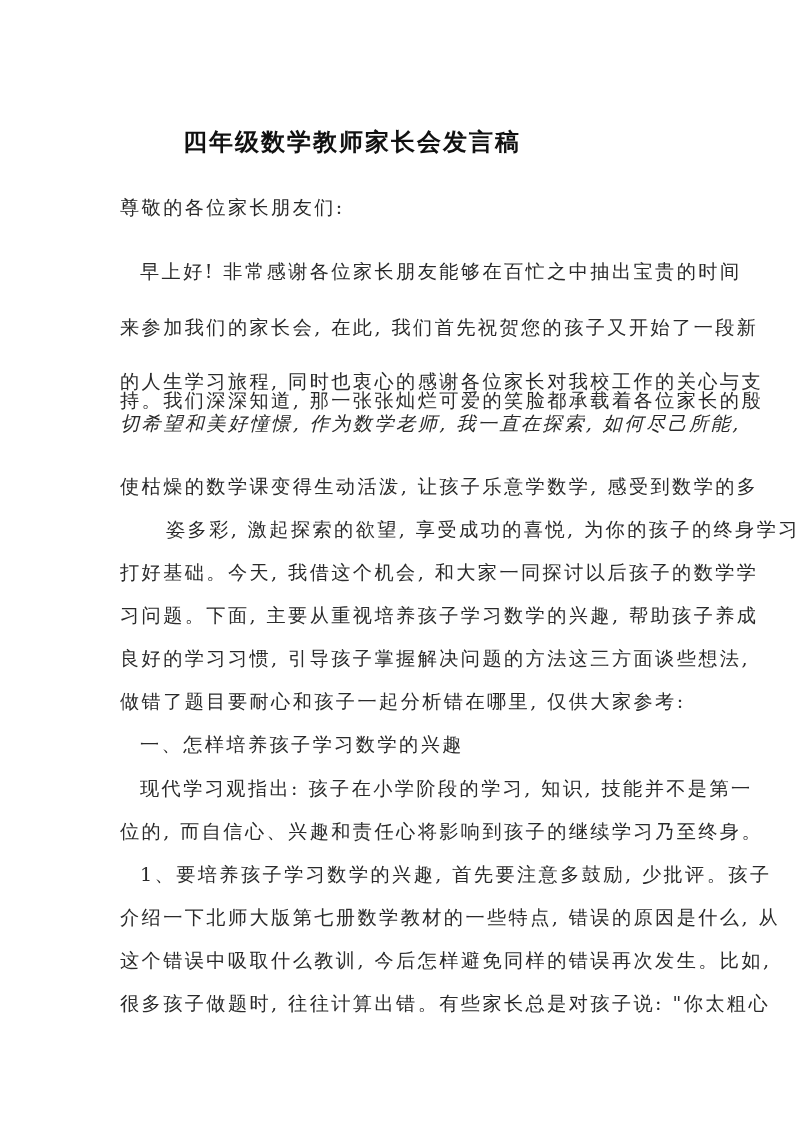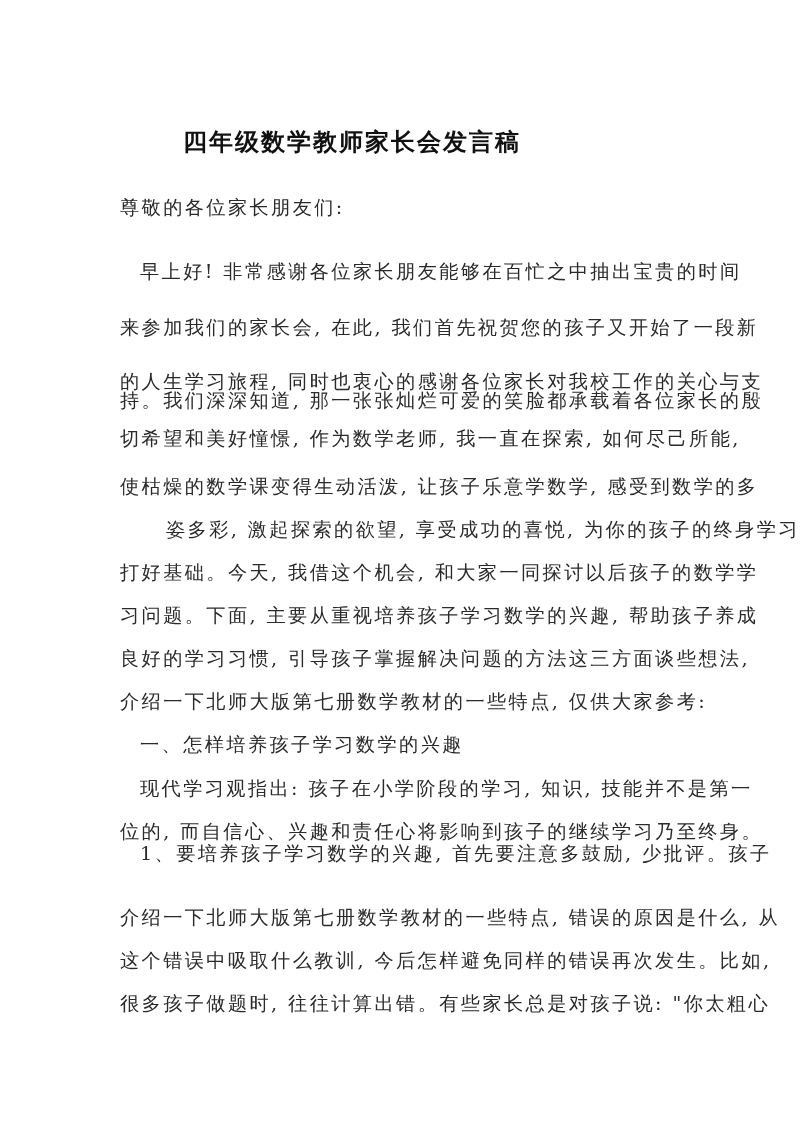--- a/index.html
+++ b/index.html
@@ -27,28 +27,28 @@
 
 <div class="page">
   <div class="title">四年级数学教师家长会发言稿</div>
 
   <div class="body-text" style="top:0;">
     <div class="line" style="top:196px;">尊敬的各位家长朋友们:</div>
     <div class="line indent" style="top:260px;">早上好! 非常感谢各位家长朋友能够在百忙之中抽出宝贵的时间</div>
     <div class="line" style="top:316px;">来参加我们的家长会, 在此, 我们首先祝贺您的孩子又开始了一段新</div>
     <div class="line" style="top:346px;margin-top:24px;">的人生学习旅程, 同时也衷心的感谢各位家长对我校工作的关心与支</div>
     <div class="line" style="top:389px;">持。我们深深知道, 那一张张灿烂可爱的笑脸都承载着各位家长的殷</div>
-    <div class="line" style="top:427px;">切希望和美好憧憬, 作为数学老师, 我一直在探索, 如何尽己所能,</div>
+    <div class="line" style="top:412px;font-style:italic;">切希望和美好憧憬, 作为数学老师, 我一直在探索, 如何尽己所能,</div>
     <div class="line" style="top:475px;">使枯燥的数学课变得生动活泼, 让孩子乐意学数学, 感受到数学的多</div>
     <div class="line" style="top:518px;margin-left:46px;">姿多彩, 激起探索的欲望, 享受成功的喜悦, 为你的孩子的终身学习</div>
     <div class="line" style="top:561px;">打好基础。今天, 我借这个机会, 和大家一同探讨以后孩子的数学学</div>
     <div class="line" style="top:604px;">习问题。下面, 主要从重视培养孩子学习数学的兴趣, 帮助孩子养成</div>
     <div class="line" style="top:647px;">良好的学习习惯, 引导孩子掌握解决问题的方法这三方面谈些想法,</div>
-    <div class="line" style="top:690px;">介绍一下北师大版第七册数学教材的一些特点, 仅供大家参考:</div>
+    <div class="line" style="top:690px;">做错了题目要耐心和孩子一起分析错在哪里, 仅供大家参考:</div>
     <div class="line indent" style="top:733px;">一、怎样培养孩子学习数学的兴趣</div>
     <div class="line indent" style="top:777px;">现代学习观指出: 孩子在小学阶段的学习, 知识, 技能并不是第一</div>
     <div class="line" style="top:820px;">位的, 而自信心、兴趣和责任心将影响到孩子的继续学习乃至终身。</div>
-    <div class="line indent" style="top:842px;">1、要培养孩子学习数学的兴趣, 首先要注意多鼓励, 少批评。孩子</div>
+    <div class="line indent" style="top:863px;">1、要培养孩子学习数学的兴趣, 首先要注意多鼓励, 少批评。孩子</div>
     <div class="line" style="top:906px;">介绍一下北师大版第七册数学教材的一些特点, 错误的原因是什么, 从</div>
     <div class="line" style="top:949px;">这个错误中吸取什么教训, 今后怎样避免同样的错误再次发生。比如,</div>
     <div class="line" style="top:992px;">很多孩子做题时, 往往计算出错。有些家长总是对孩子说: "你太粗心</div>
   </div>
 </div>
 
 </body></html>

